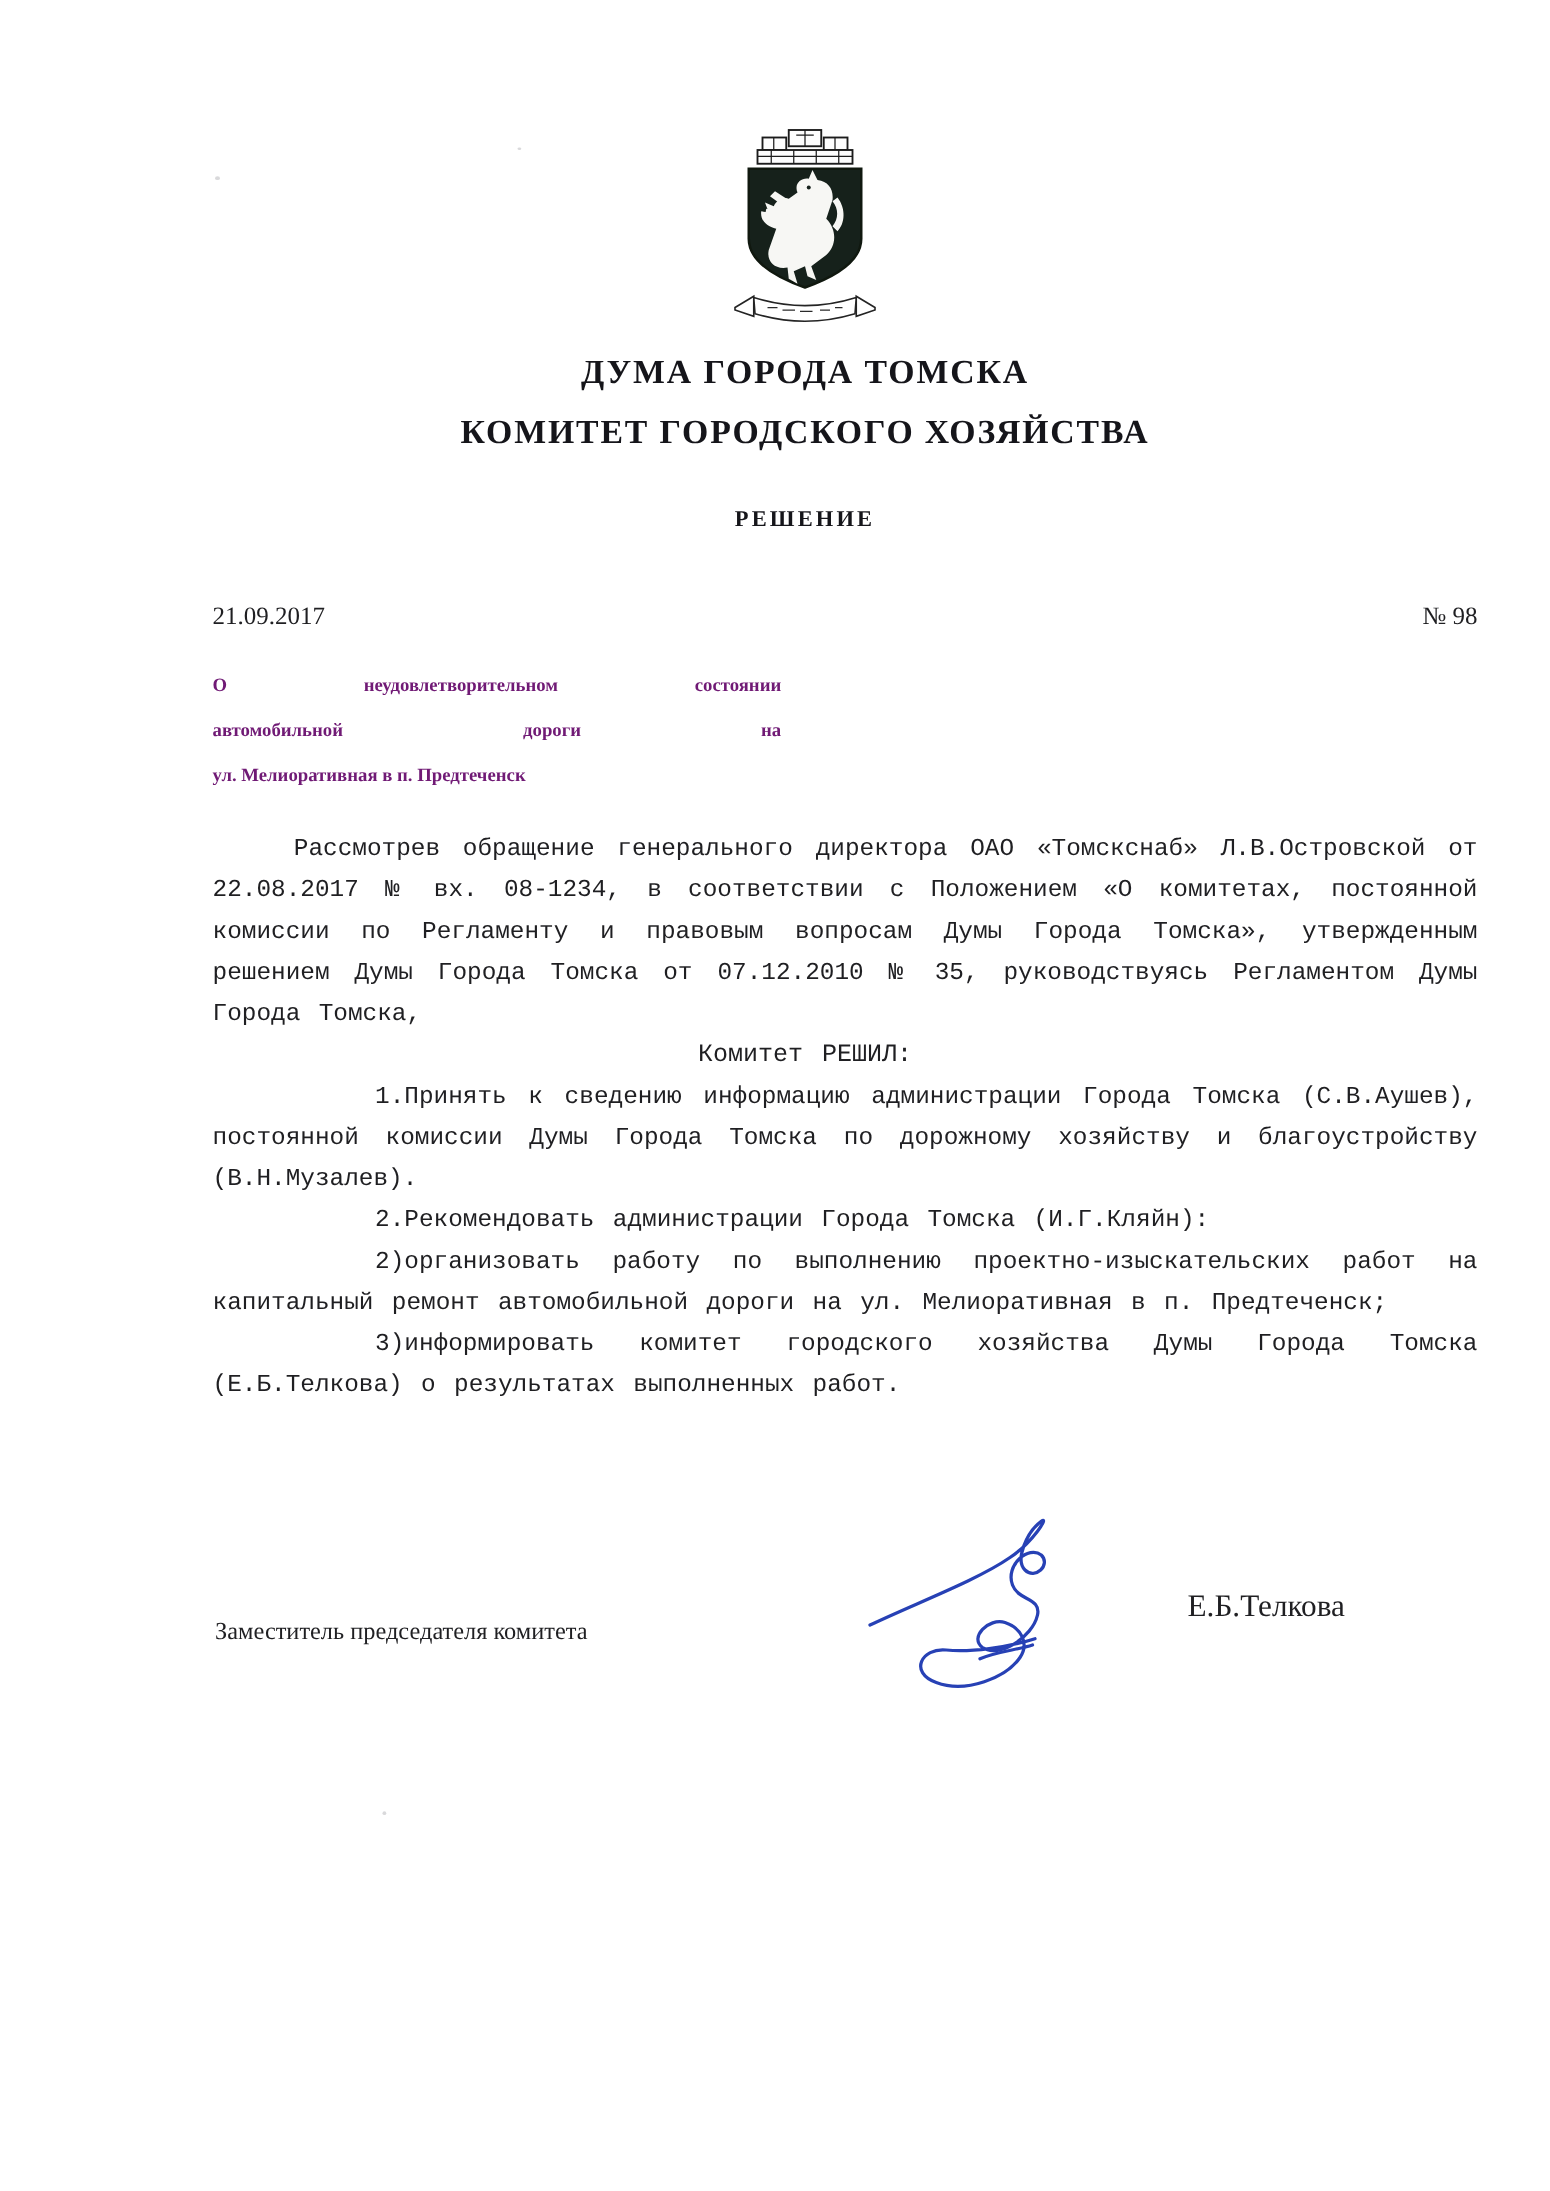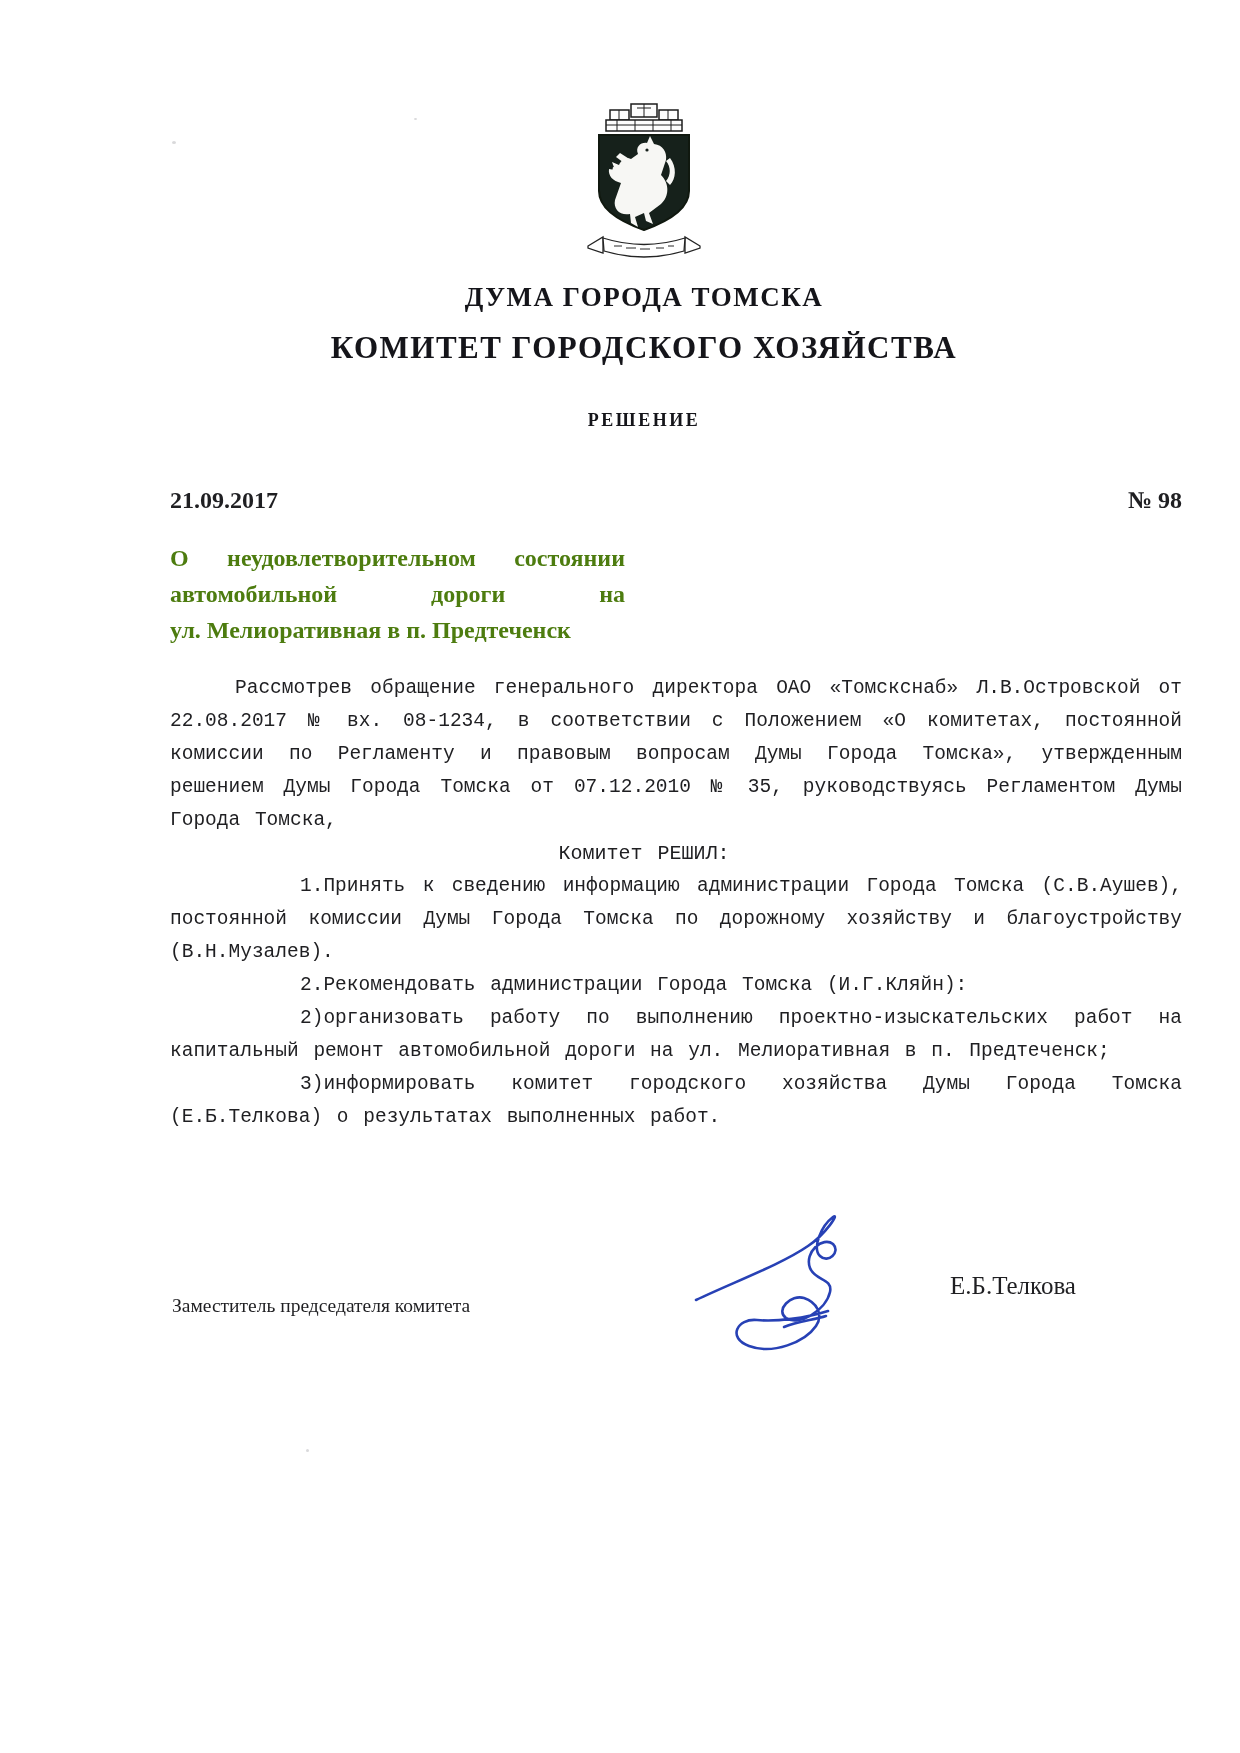--- a/index.html
+++ b/index.html
@@ -5,24 +5,24 @@
   html,body{margin:0;padding:0;}
   body{
     width:1240px;height:1753px;position:relative;background:#ffffff;
     font-family:"Liberation Serif","DejaVu Serif",serif;color:#1f1f22;
     overflow:hidden;
   }
   .doc{position:absolute;inset:0;padding:0 58px 12px 170px;box-sizing:border-box;}
   .center-shift{text-align:center;padding-right:64px;}
   .emblem-wrap{margin-top:100px;}
   .org-title{font-size:27px;font-weight:bold;letter-spacing:1.5px;color:#15151a;margin-top:12px;}
-  .committee-title{font-size:31px;font-weight:bold;letter-spacing:1.5px;color:#15151a;margin-top:17px;}
+  .committee-title{font-size:27px;font-weight:bold;letter-spacing:1.5px;color:#15151a;margin-top:17px;}
   .doc-type{font-size:18px;font-weight:bold;letter-spacing:2.5px;color:#15151a;margin-top:44px;}
-  .meta-row{display:flex;justify-content:space-between;align-items:center;margin-top:56px;font-size:24px;font-weight:bold;}
-  .subject{margin-top:26px;width:455px;font-weight:bold;font-size:24px;line-height:36px;color:#4d7c0f;}
+  .meta-row{display:flex;justify-content:space-between;align-items:center;margin-top:56px;font-size:20px;}
+  .subject{margin-top:26px;width:455px;font-weight:bold;font-size:15px;line-height:36px;color:#701a75;}
   .subject .j{text-align:justify;text-align-last:justify;}
   .body-text{margin-top:24px;font-size:19.5px;line-height:33px;text-align:justify;word-spacing:3px;}
   .body-text p{margin:0;text-indent:65px;font-family:Liberation Mono, monospace;}
   .resolved{margin:14px 0 12px 0;font-size:20px;}
   .item .inum{display:inline-block;min-width:30px;}
   .sig-block{position:absolute;left:0;top:1200px;width:1240px;height:180px;}
   .sig-title{position:absolute;left:172px;top:95px;font-size:19.5px;}
   .sig-name{position:absolute;left:950px;top:72px;font-size:25px;}
   .sig-ink{position:absolute;left:688px;top:2px;}
   .speck{position:absolute;border-radius:50%;background:#b9b9bd;opacity:.55;}

